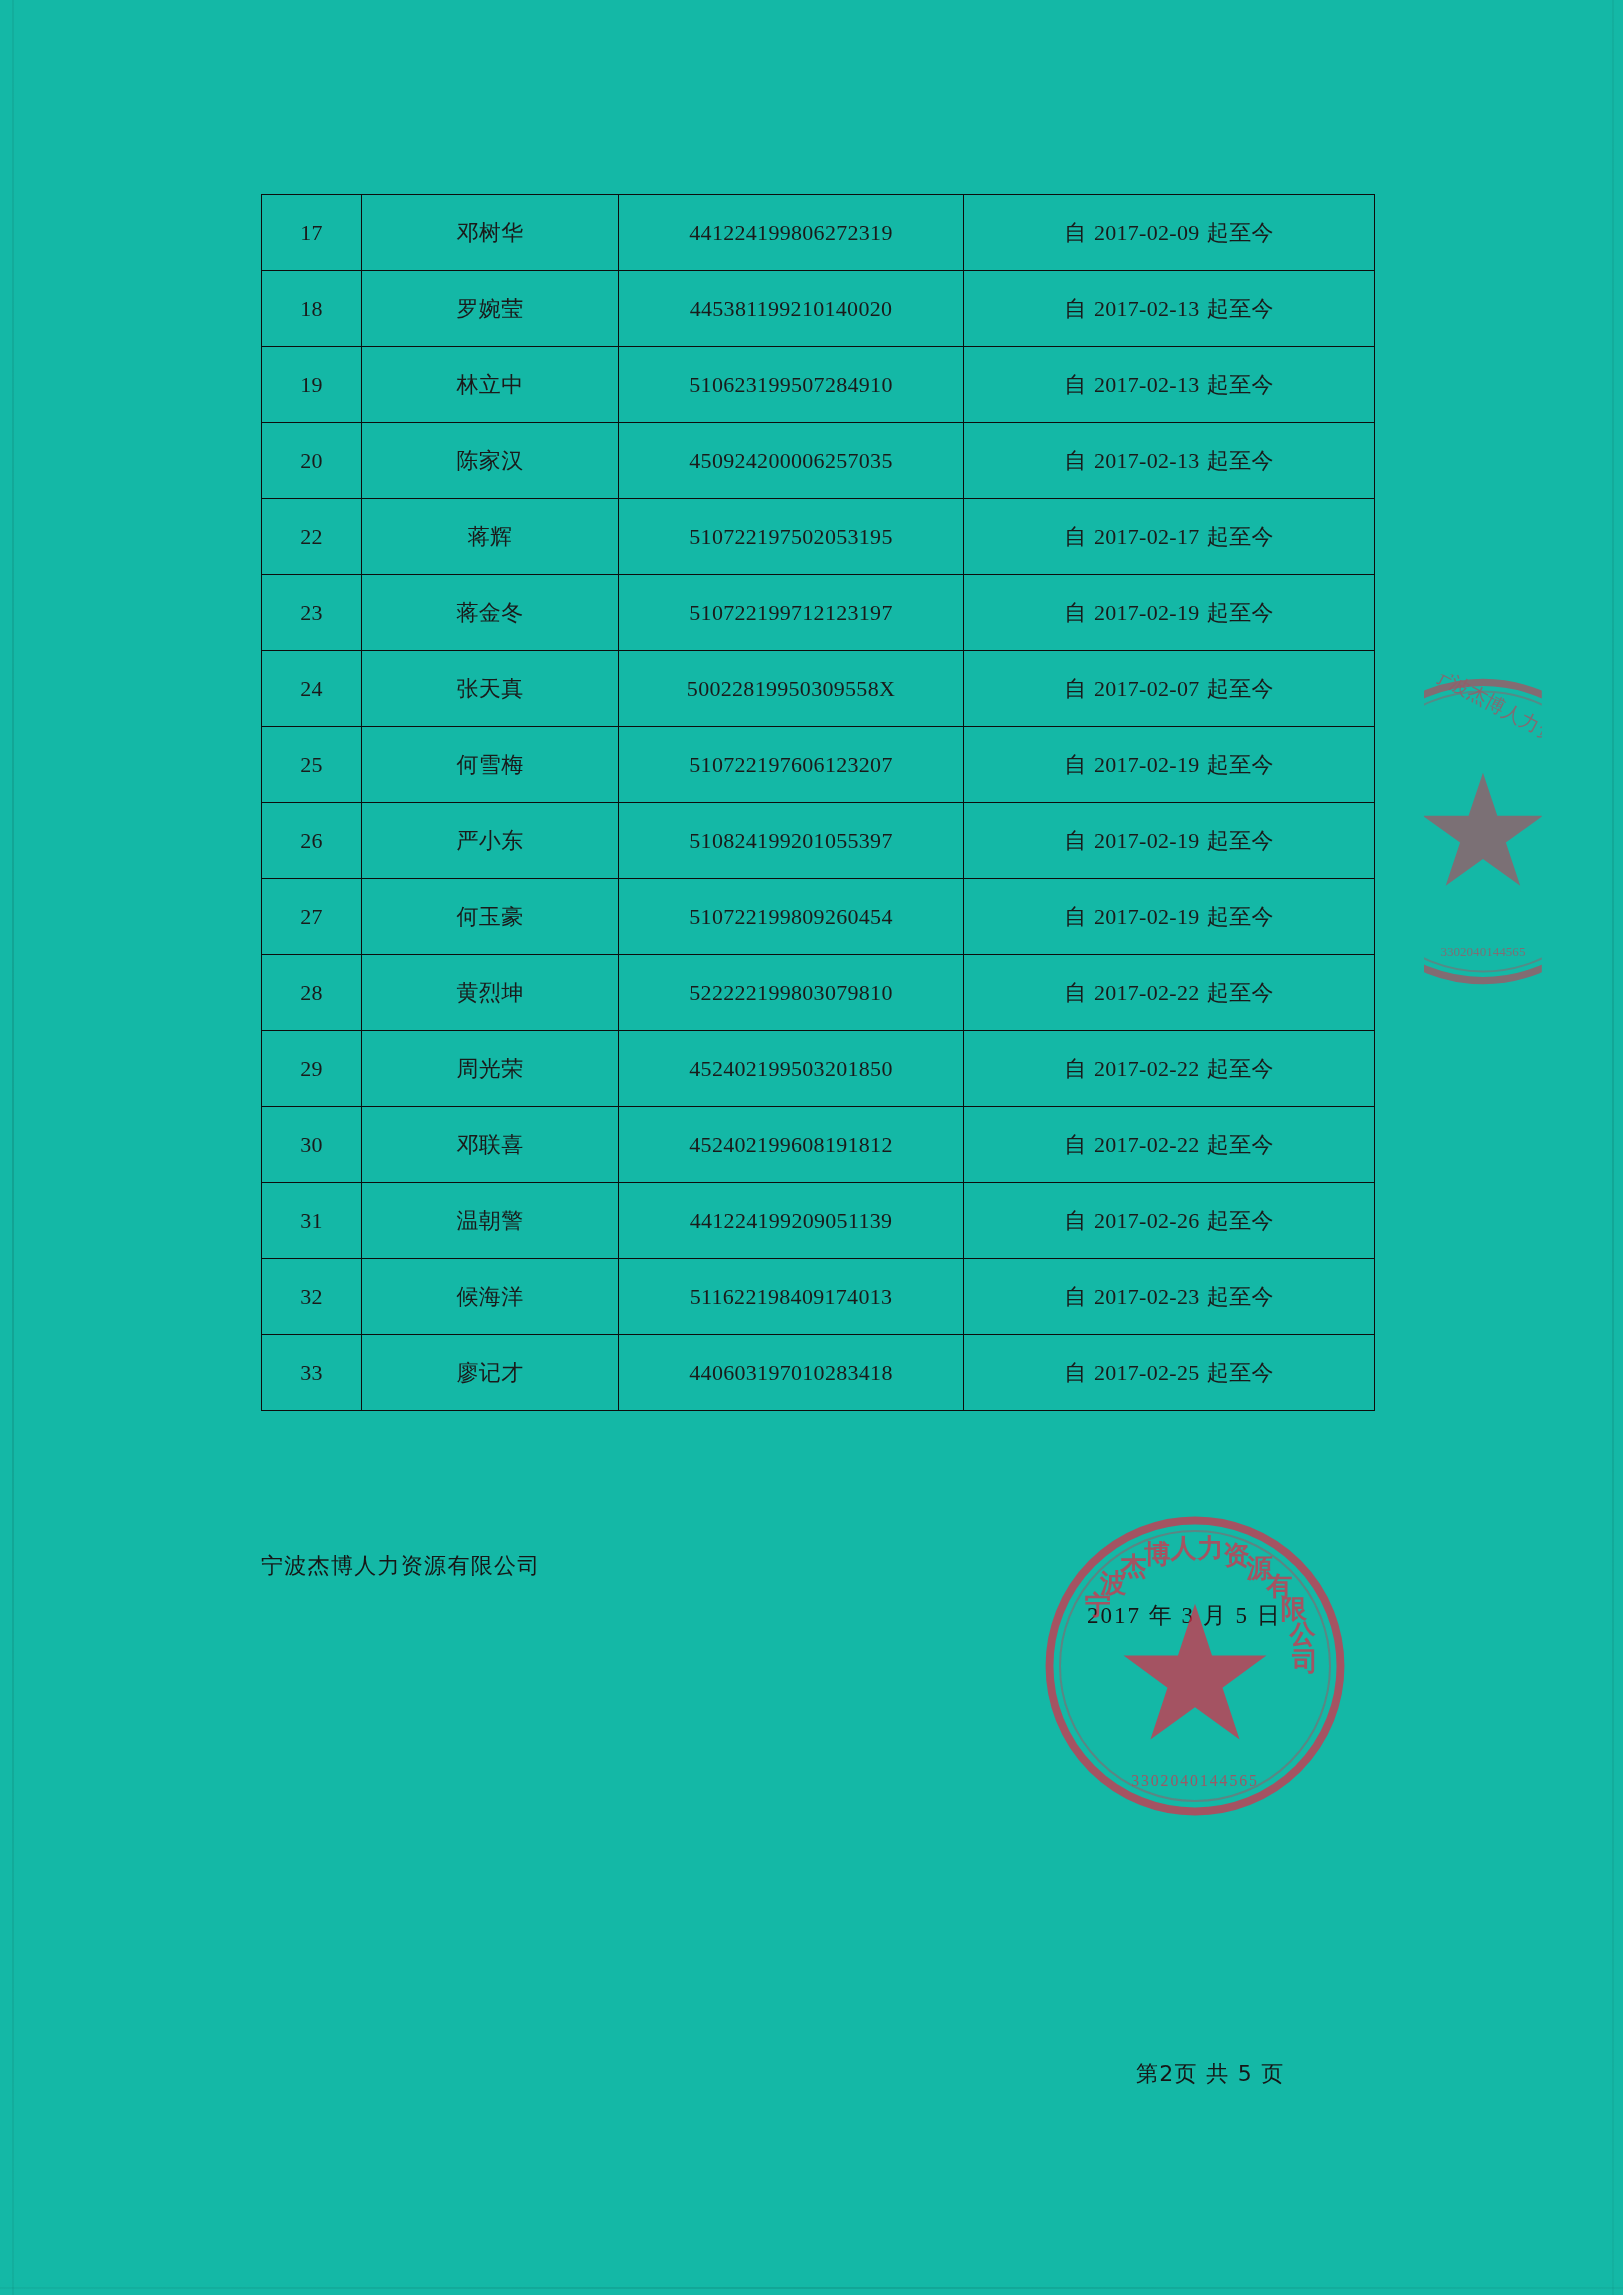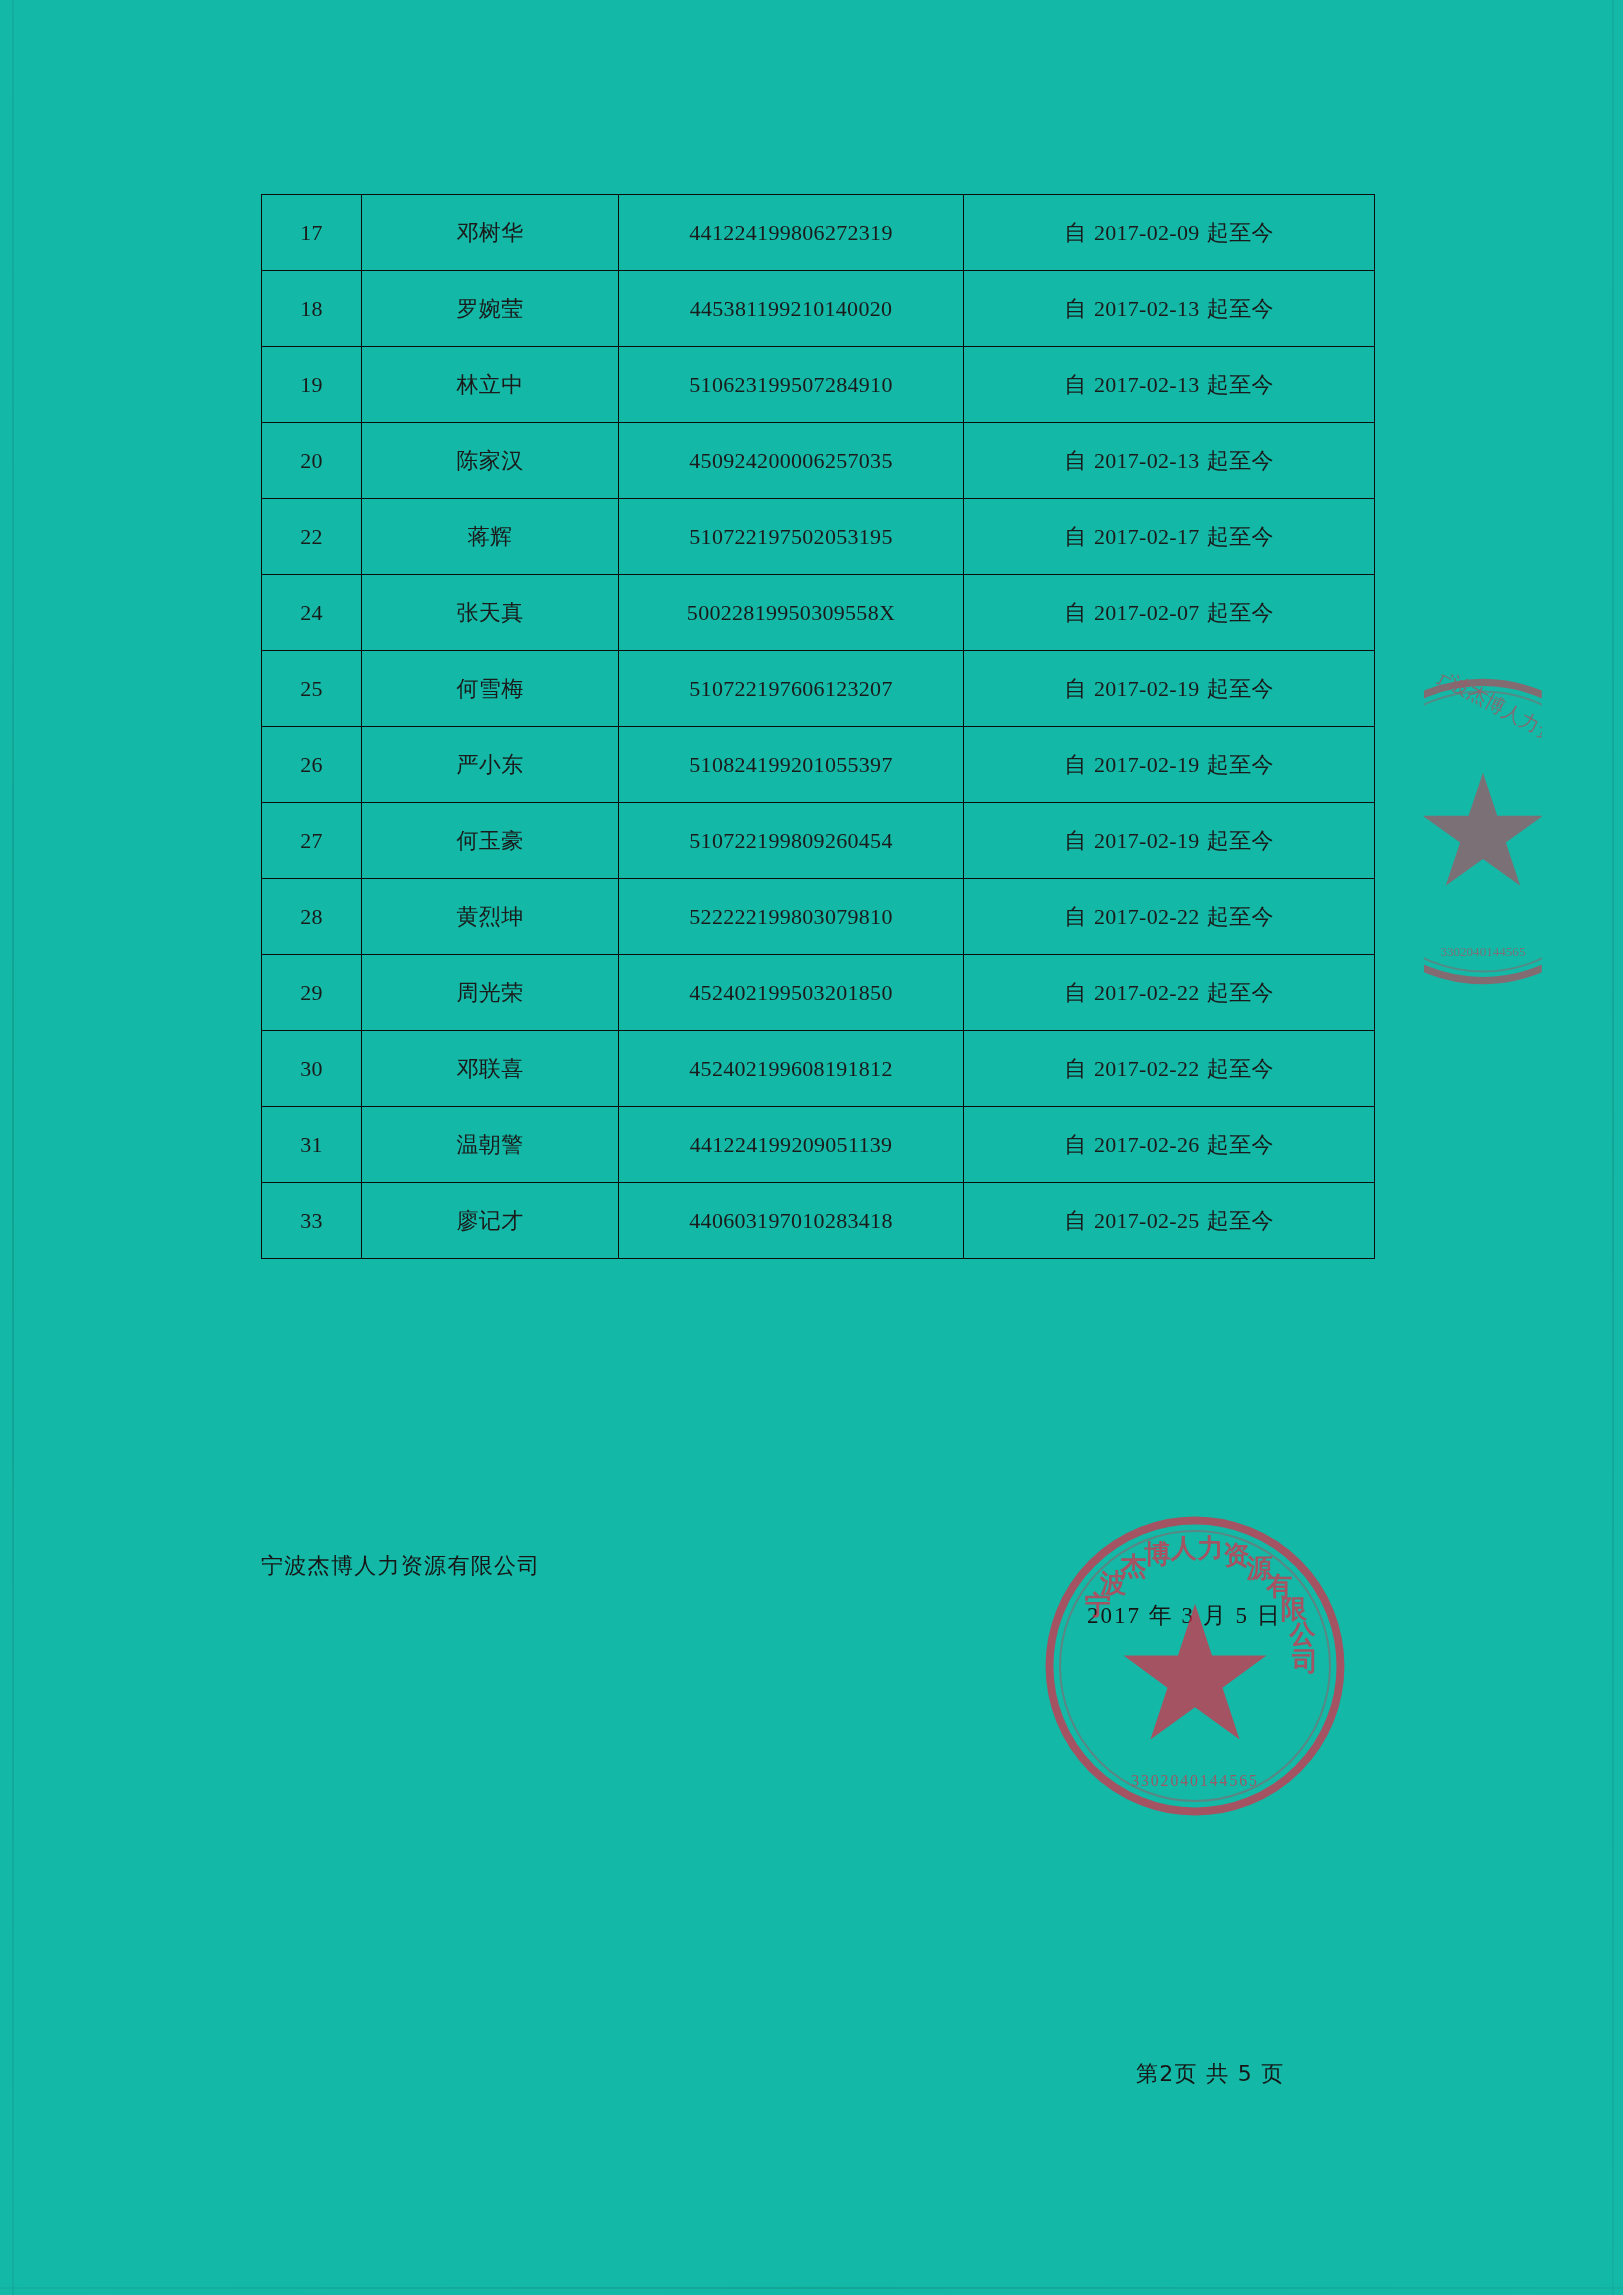--- a/index.html
+++ b/index.html
@@ -181,20 +181,30 @@
         <td class="col-index">22</td>
         <td class="col-name">蒋辉</td>
         <td class="col-id">510722197502053195</td>
         <td class="col-period">
           <span>自</span>
           <span class="num">2017-02-17</span>
           <span>起至今</span>
         </td>
       </tr>
 
+      <tr>
+        <td class="col-index">23</td>
+        <td class="col-name">蒋金冬</td>
+        <td class="col-id">510722199712123197</td>
+        <td class="col-period">
+          <span>自</span>
+          <span class="num">2017-02-19</span>
+          <span>起至今</span>
+        </td>
+      </tr>
 
       <tr>
         <td class="col-index">24</td>
         <td class="col-name">张天真</td>
         <td class="col-id">50022819950309558X</td>
         <td class="col-period">
           <span>自</span>
           <span class="num">2017-02-07</span>
           <span>起至今</span>
         </td>
@@ -270,20 +280,30 @@
         <td class="col-index">31</td>
         <td class="col-name">温朝警</td>
         <td class="col-id">441224199209051139</td>
         <td class="col-period">
           <span>自</span>
           <span class="num">2017-02-26</span>
           <span>起至今</span>
         </td>
       </tr>
 
+      <tr>
+        <td class="col-index">32</td>
+        <td class="col-name">候海洋</td>
+        <td class="col-id">511622198409174013</td>
+        <td class="col-period">
+          <span>自</span>
+          <span class="num">2017-02-23</span>
+          <span>起至今</span>
+        </td>
+      </tr>
 
       <tr>
         <td class="col-index">33</td>
         <td class="col-name">廖记才</td>
         <td class="col-id">440603197010283418</td>
         <td class="col-period">
           <span>自</span>
           <span class="num">2017-02-25</span>
           <span>起至今</span>
         </td>

